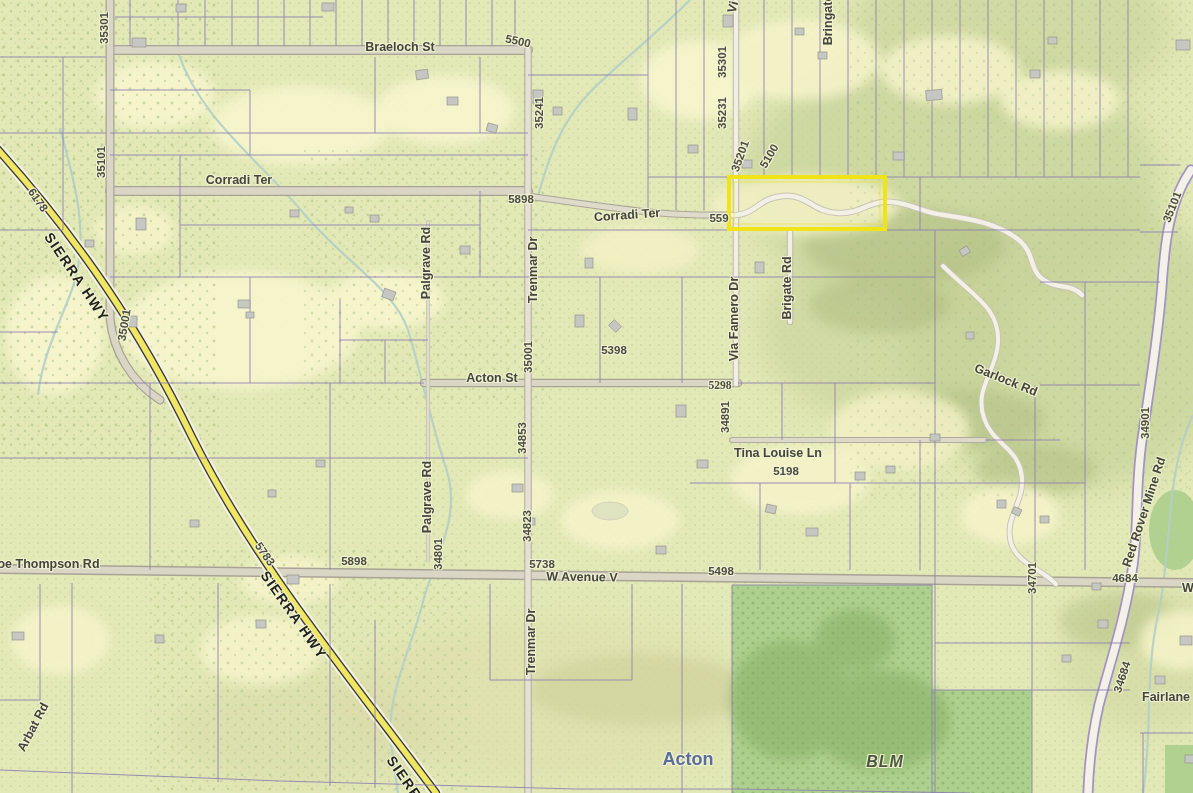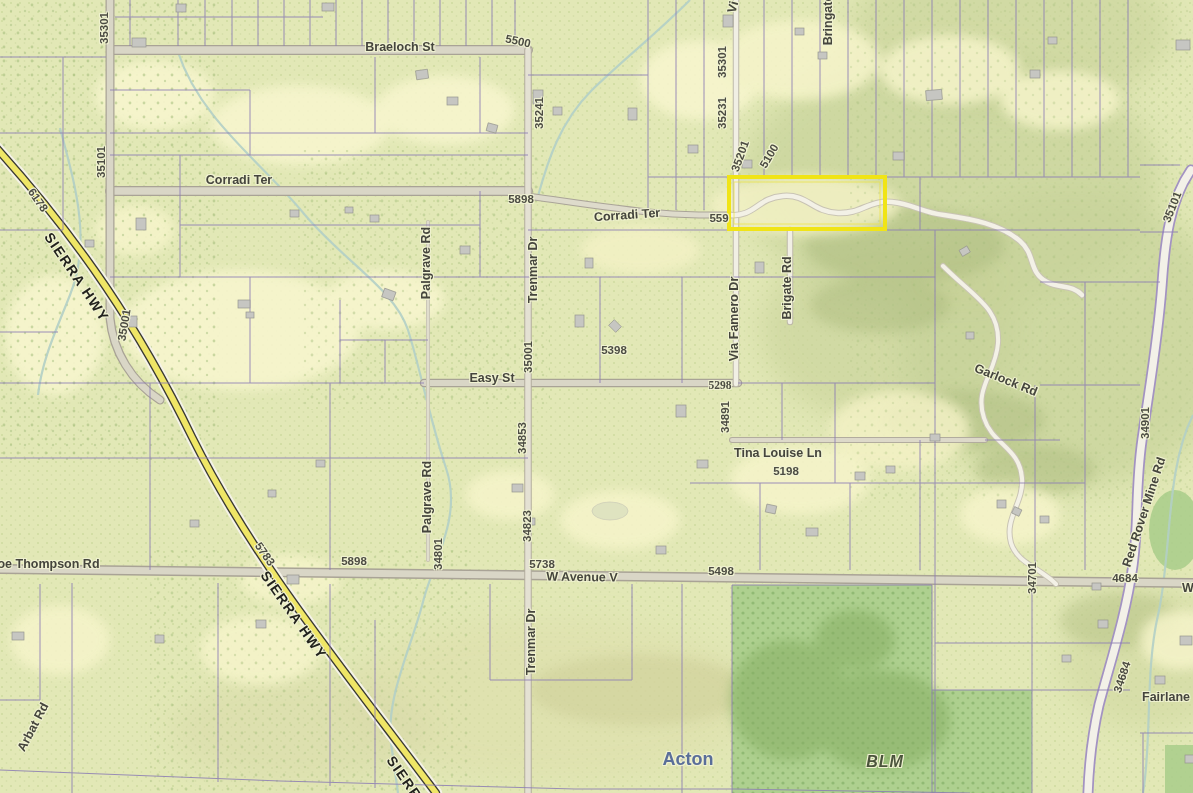--- a/index.html
+++ b/index.html
@@ -266,21 +266,21 @@
       <span class="lbl st" style="left: 239px; top: 180px; --r: 0deg;">Corradi Ter</span>
       <span class="lbl num" style="left: 521px; top: 199px; --r: 0deg;">5898</span>
       <span class="lbl st" style="left: 627px; top: 215px; --r: -4deg;">Corradi Ter</span>
       <span class="lbl num" style="left: 719px; top: 218px; --r: 0deg;">559</span>
       <span class="lbl num" style="left: 38px; top: 200px; --r: 55deg;">6178</span>
       <span class="lbl hwy" style="left: 77px; top: 277px; --r: 56deg;">SIERRA HWY</span>
       <span class="lbl num" style="left: 124px; top: 325px; --r: -80deg;">35001</span>
       <span class="lbl st" style="left: 426px; top: 263px; --r: -90deg;">Palgrave Rd</span>
       <span class="lbl st" style="left: 533px; top: 270px; --r: -90deg;">Trenmar Dr</span>
       <span class="lbl num" style="left: 528px; top: 357px; --r: -90deg;">35001</span>
-      <span class="lbl st" style="left: 492px; top: 378px; --r: 0deg;">Easy St</span>
+      <span class="lbl st" style="left: 492px; top: 378px; --r: 0deg;">Acton St</span>
       <span class="lbl num" style="left: 598px; top: 350px; margin-left: 16px; --r: 0deg;">5398</span>
       <span class="lbl num" style="left: 720px; top: 385px; font-family: Liberation Serif, serif; --r: 0deg;">5298</span>
       <span class="lbl st" style="left: 734px; top: 319px; --r: -90deg;">Via Famero Dr</span>
       <span class="lbl st" style="left: 787px; top: 288px; --r: -90deg;">Brigate Rd</span>
       <span class="lbl st" style="left: 1006px; top: 380px; --r: 22deg;">Garlock Rd</span>
       <span class="lbl num" style="left: 1172px; top: 207px; --r: -68deg;">35101</span>
       <span class="lbl num" style="left: 725px; top: 417px; --r: -90deg;">34891</span>
       <span class="lbl st" style="left: 778px; top: 433px; margin-top: 20px; --r: 0deg;">Tina Louise Ln</span>
       <span class="lbl num" style="left: 786px; top: 471px; --r: 0deg;">5198</span>
       <span class="lbl num" style="left: 522px; top: 438px; --r: -90deg;">34853</span>

